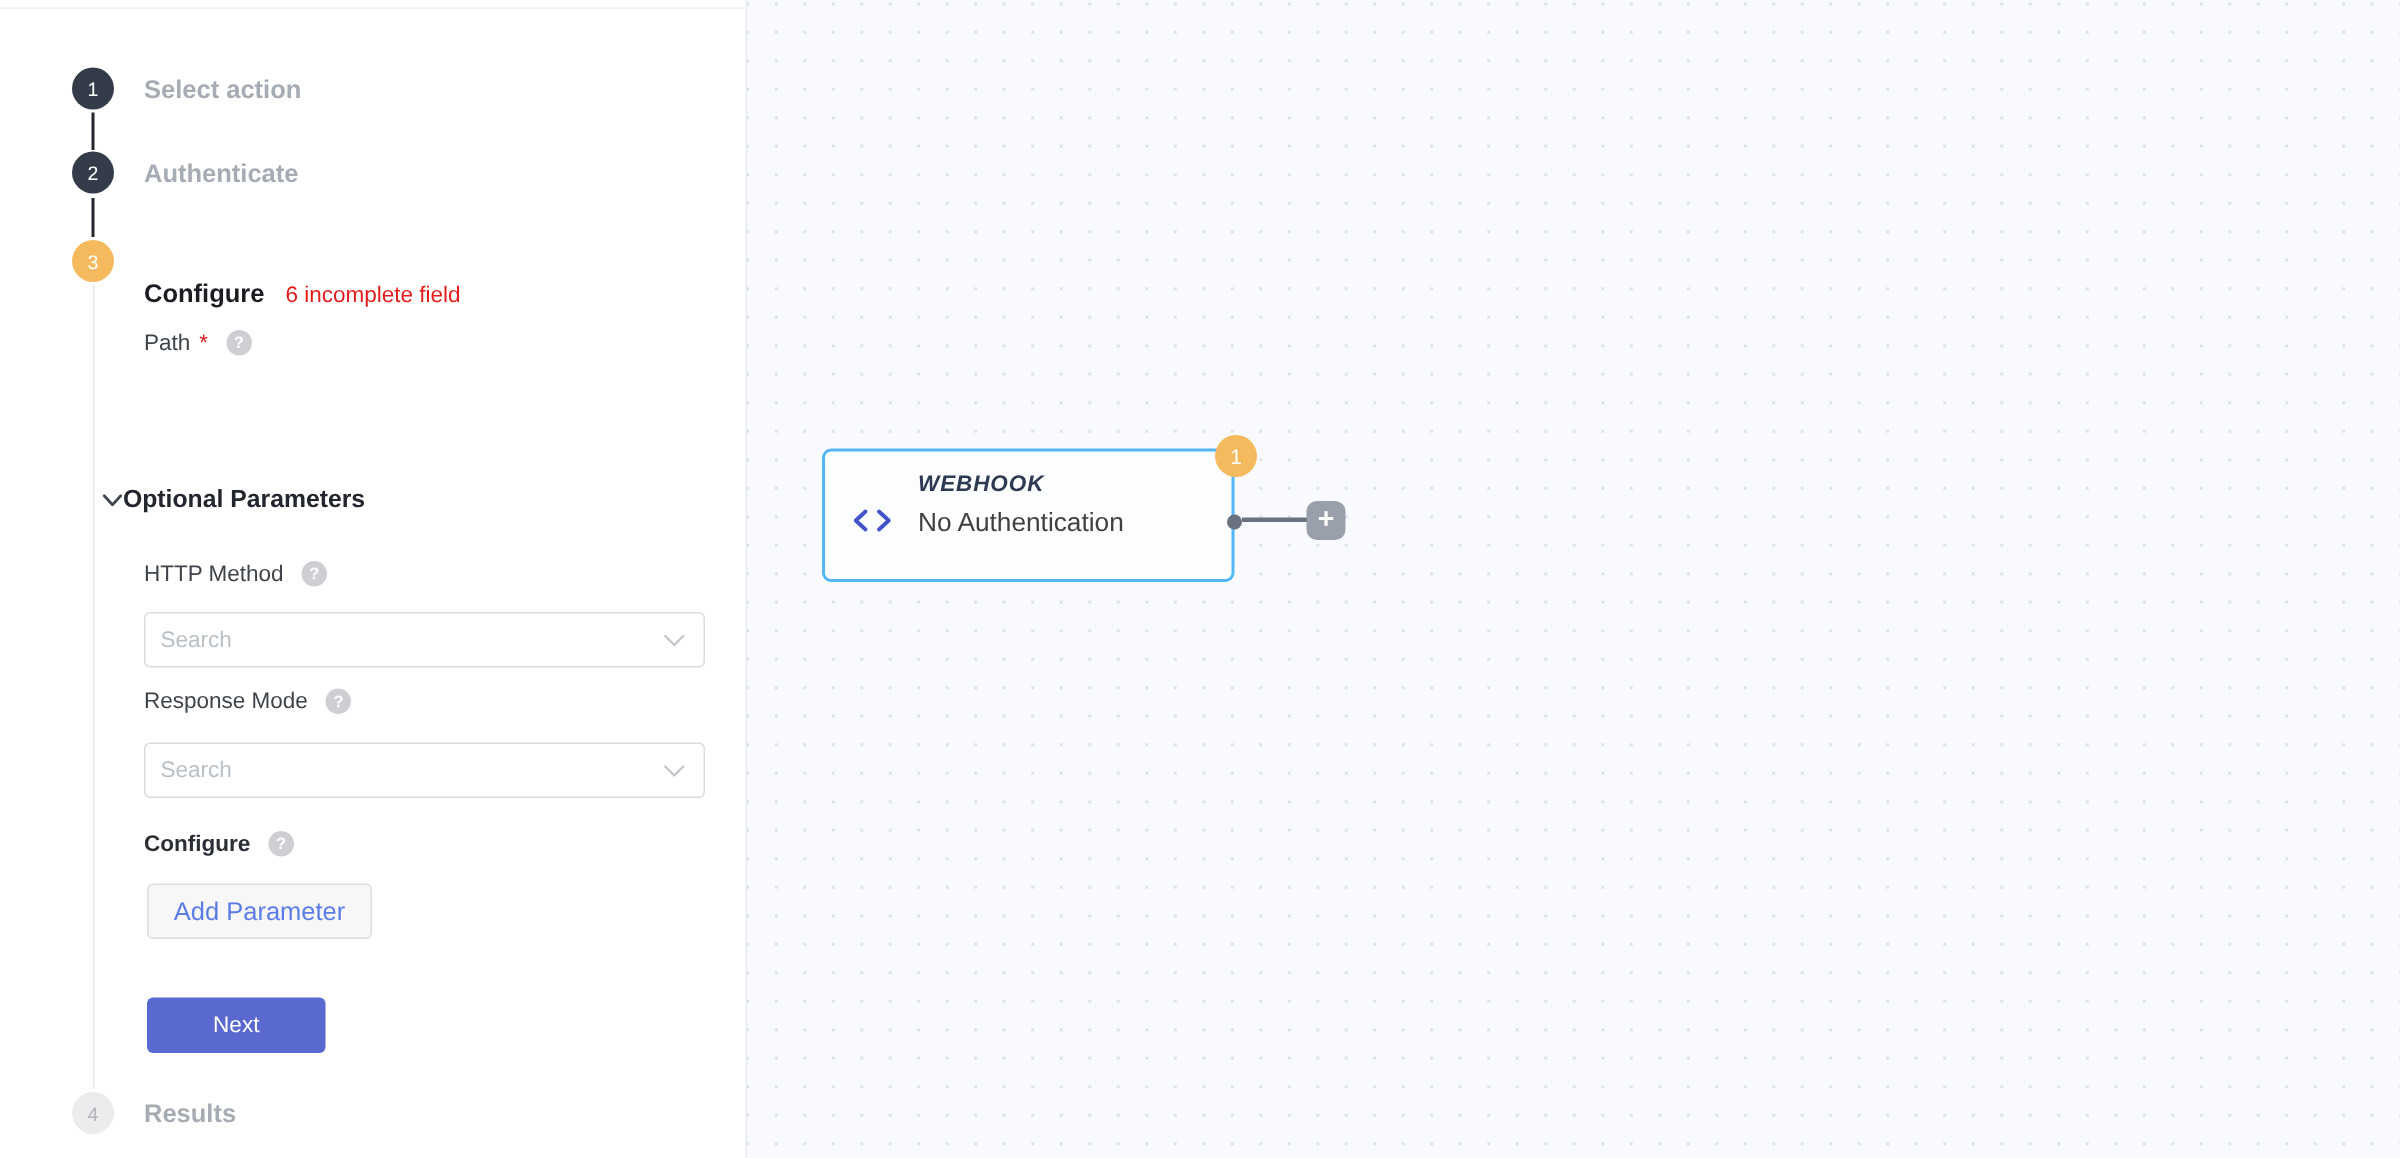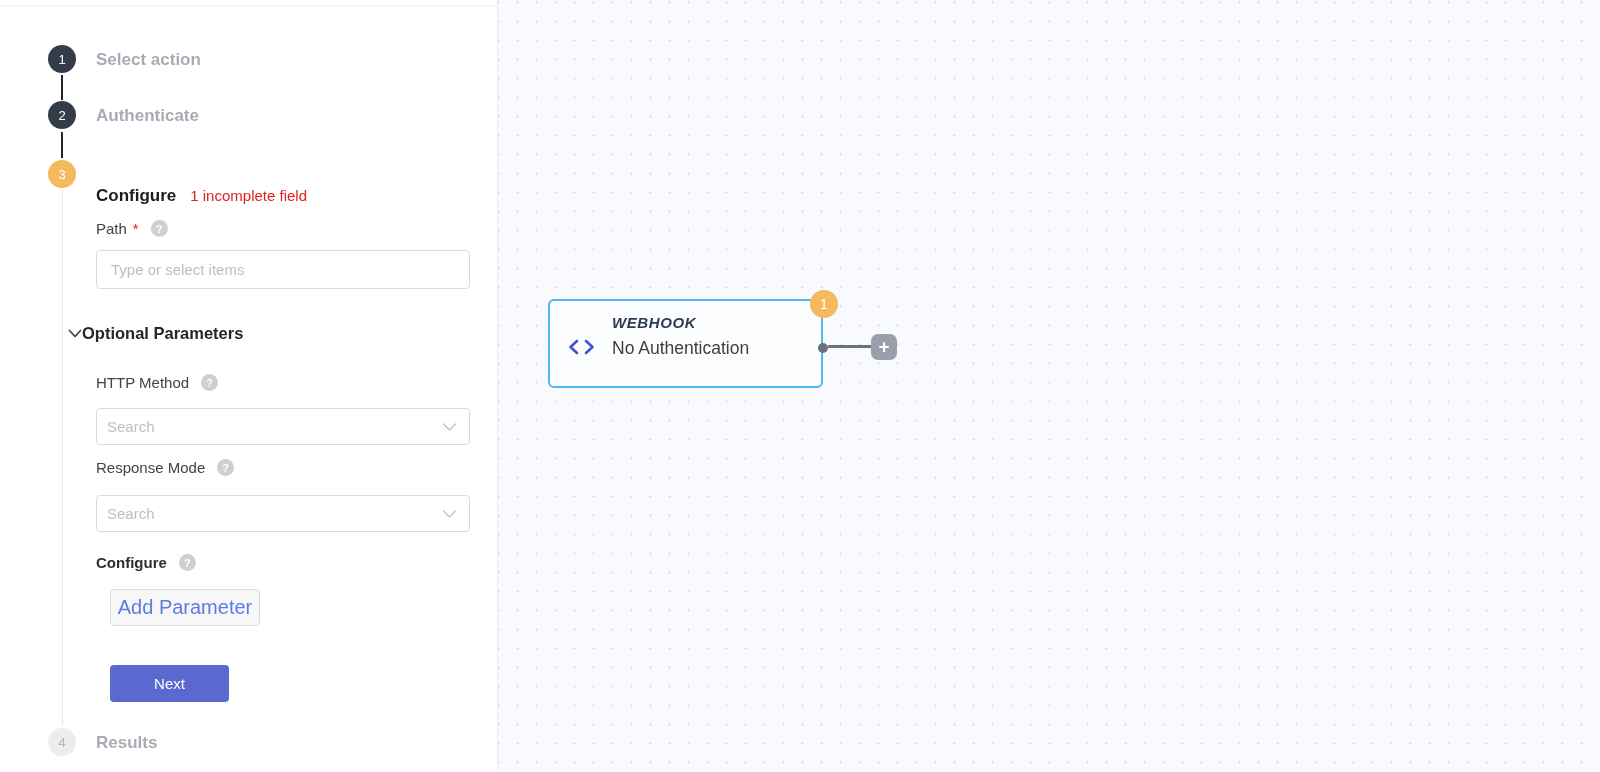--- a/index.html
+++ b/index.html
@@ -61,26 +61,26 @@
   .select-wrap { position:absolute; left:96px; width:374px; }
   .select-wrap .select-input { position:static; width:100%; height:37px; padding-right:38px; display:block;padding-left:10px; }
   .select-chevron { position:absolute; right:13px; top:50%; transform:translateY(-50%); pointer-events:none; }
 
   .section-header { position:absolute; left:68px; top:324px; display:flex; align-items:center; cursor:pointer; }
   .section-title { font-size:16.5px; font-weight:bold; color:#23262c; }
 
   .add-parameter-btn {
     position:absolute; left:98px; top:589px; width:150px; height:37px;
     background:#f7f7f8; border:1px solid #dbdcdf; border-radius:4px;
-    color:#5b7ce4; font-size:20px; font-family:"Liberation Sans", sans-serif; cursor:pointer;margin-left:12px;
+    color:#5b7ce4; font-size:17px; font-family:"Liberation Sans", sans-serif; cursor:pointer;
   }
   .next-btn {
     position:absolute; left:98px; top:665px; width:119px; height:37px;
     background:#5a69cf; border:none; border-radius:4px;
-    color:#ffffff; font-size:15px; font-family:"Liberation Sans", sans-serif; cursor:pointer;margin-left:12px;
+    color:#ffffff; font-size:15px; font-family:"Liberation Sans", sans-serif; cursor:pointer;
   }
 
   
   .flow-node {
     position:absolute; left:50px; top:299px; width:275px; height:89px;
     background:#fbfdff; border:2px solid #55b6f6; border-radius:6px; cursor:pointer;
   }
   .node-type-label {
     position:absolute; left:62px; top:13px;
     font-size:15px; font-weight:bold; letter-spacing:0.6px; color:#2e3a52;font-style:italic;
@@ -139,29 +139,28 @@
 
     <div class="step-circle done" style="top:45px;">1</div>
     <div class="step-label" style="top:50px;">Select action</div>
 
     <div class="step-circle done" style="top:101px;">2</div>
     <div class="step-label" style="top:106px;">Authenticate</div>
 
     <div class="step-circle active" style="top:160px;">3</div>
     <div class="configure-row">
       <span class="configure-title">Configure</span>
-      <span class="configure-error">1 incomplete field</span>
+      <span class="configure-error">6 incomplete field</span>
     </div>
 
     <div class="field-label-row" style="top:220px;">
       <span class="field-label">Path</span>
       <span class="required-mark">*</span>
       <span class="help-icon">?</span>
     </div>
-    <input class="text-input" style="top: 250px; height: 39px;" type="text" placeholder="Type or select items">
 
     <div class="section-header">
       <svg width="14" height="9" viewBox="0 0 14 9" fill="none">
         <polyline points="1.5,1.5 7,7.5 12.5,1.5" stroke="#41464d" stroke-width="1.8" stroke-linecap="round" stroke-linejoin="round"></polyline>
       </svg>
       <span class="section-title">Optional Parameters</span>
     </div>
 
     <div class="field-label-row" style="top:374px;">
       <span class="field-label">HTTP Method</span>

